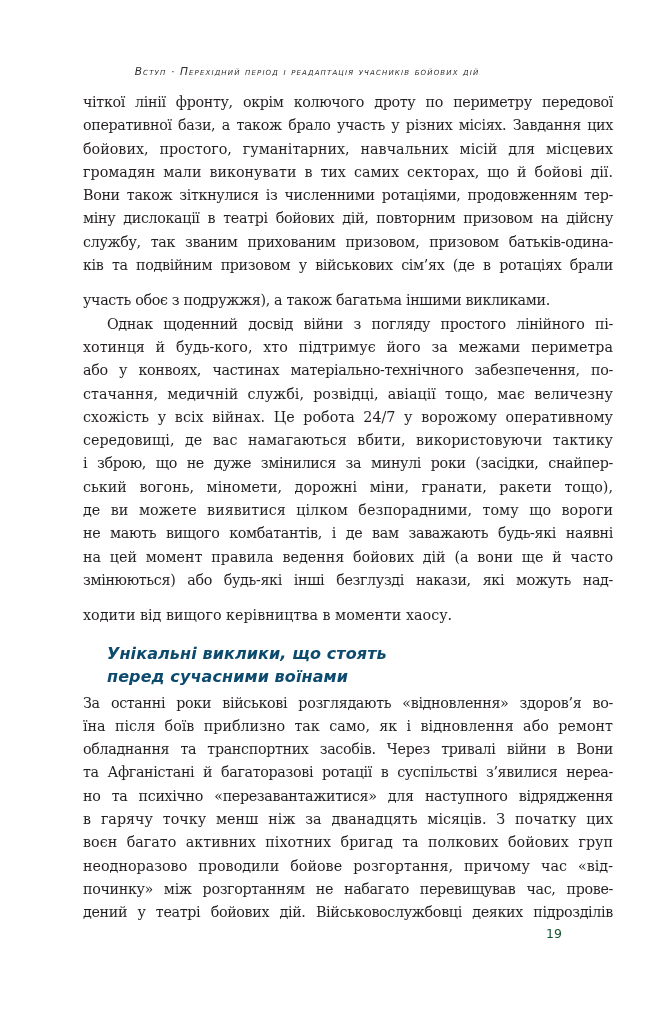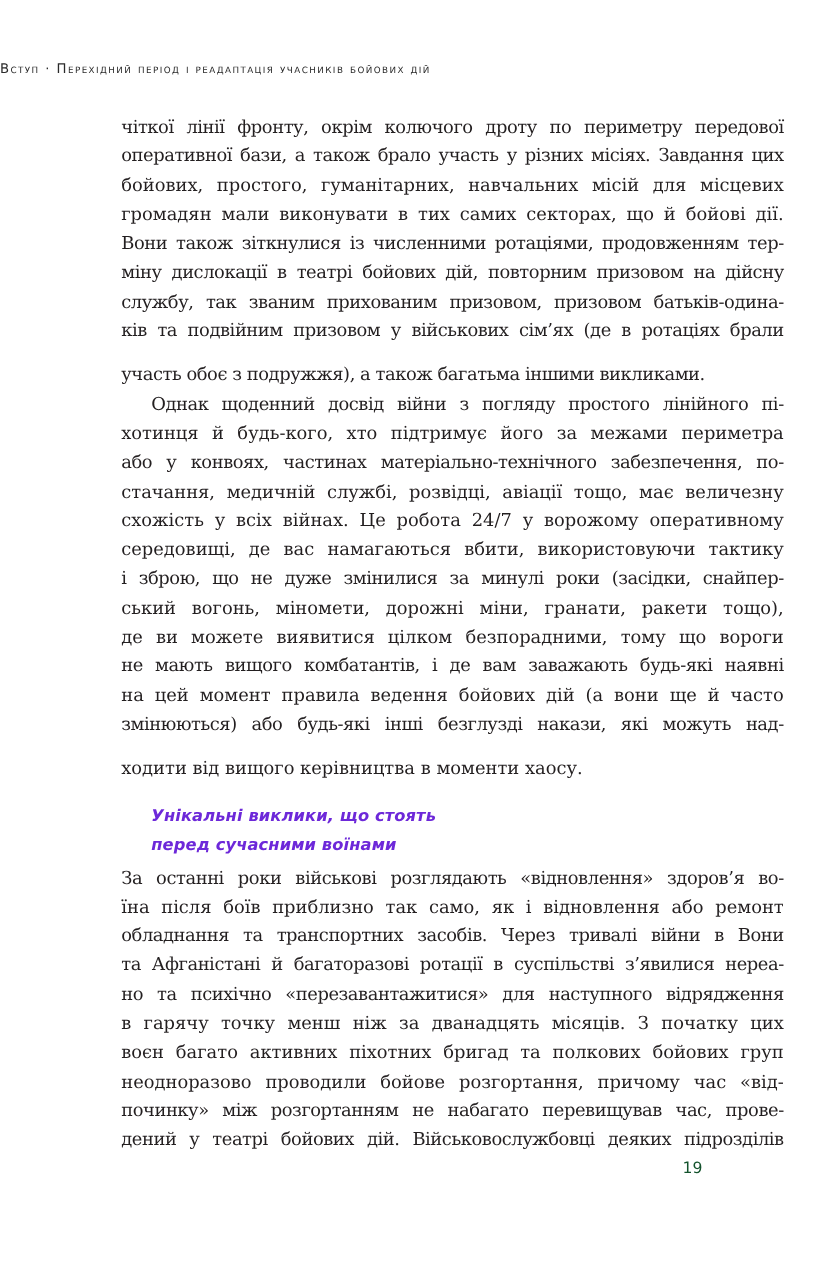--- a/index.html
+++ b/index.html
@@ -9,35 +9,36 @@
     }
     body {
       width: 667px;
       height: 1024px;
       position: relative;
       overflow: hidden;
       color: #231f20;
     }
     .running-head {
       position: absolute;
-      top: 49px;
+      top: 65px;
       left: 0;
       width: 614px;
-      text-align: left;
+      text-align: center;
       font-family: "DejaVu Sans", sans-serif;
       font-size: 10.6px;
       letter-spacing: 1.15px;
       font-variant: small-caps;
       color: #2a2a2a;
       white-space: nowrap;
+      font-style: italic;
     }
     .text-block {
       position: absolute;
       top: 91px;
-      left: 97px;
+      left: 83px;
       width: 530px;
       font-family: "DejaVu Serif", serif;
       font-size: 14.3px;
       line-height: 23.3px;
       color: #231f20;
     }
     .line {
       display: block;
       white-space: nowrap;
       text-align: justify;
@@ -55,23 +56,23 @@
     .line.condensed { letter-spacing: -0.35px; }
     .paragraph {
       margin: 0;
     }
     .heading {
       margin: 14px 0 4px 0;
       padding-left: 24px;
       font-family: "DejaVu Sans", sans-serif;
       font-style: italic;
       font-weight: bold;
-      font-size: 13px;
+      font-size: 16px;
       line-height: 23px;
-      color: #6d28d9;
+      color: #0c4a6e;
       letter-spacing: 0.1px;
     }
     .heading span {
       display: block;
     }
     .folio {
       position: absolute;
       top: 926px;
       left: 546px;
       font-family: "DejaVu Sans", sans-serif;

